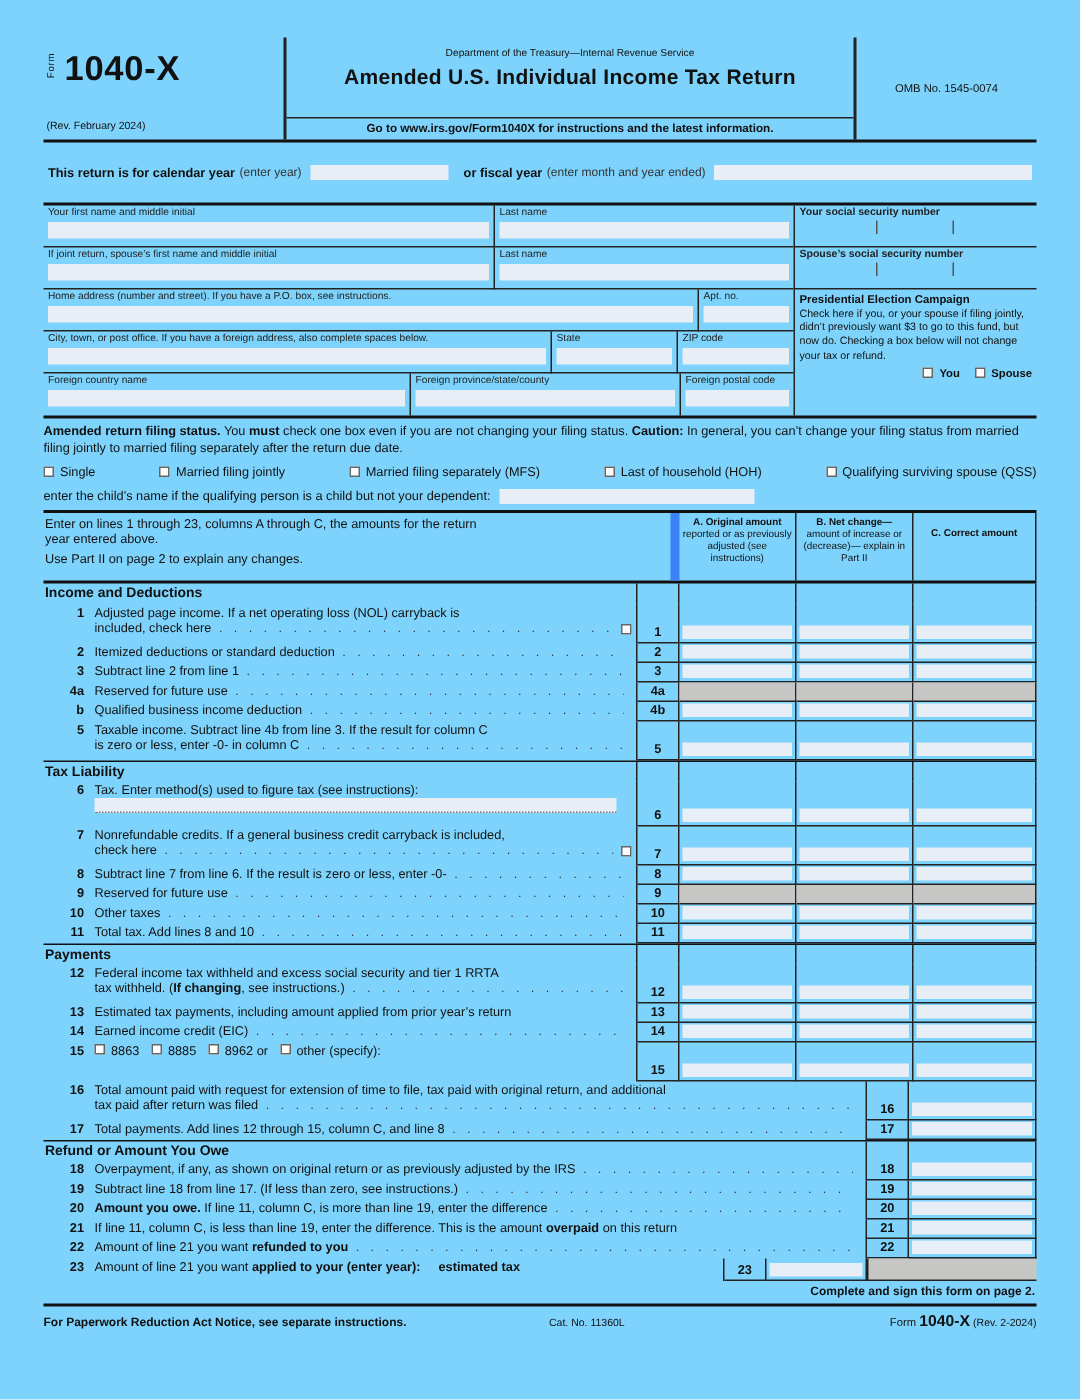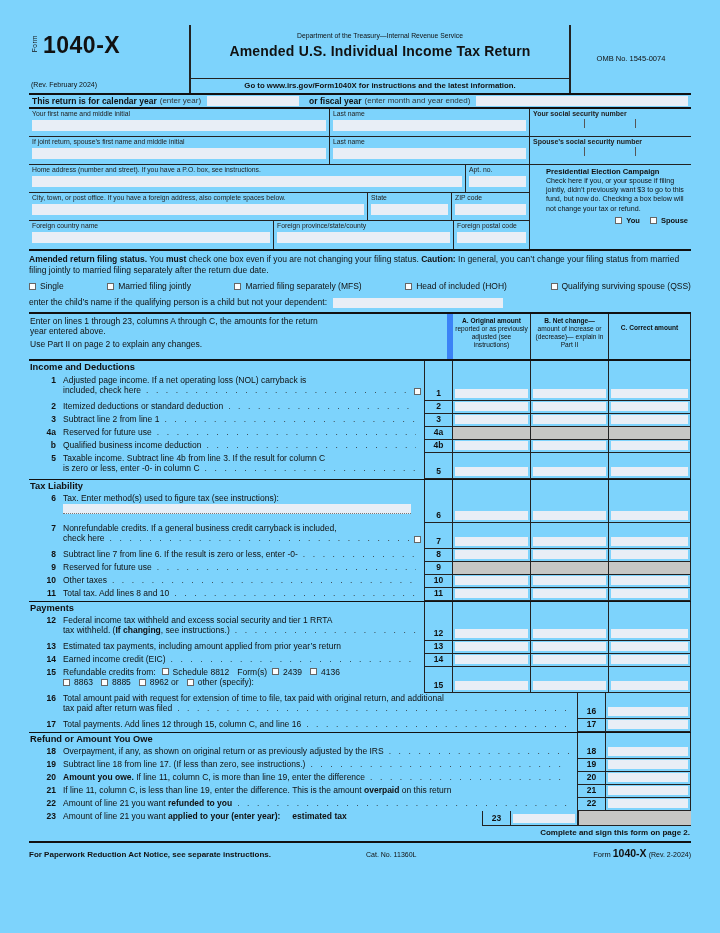--- a/index.html
+++ b/index.html
@@ -15,21 +15,21 @@
   .form-word { position:absolute; left:2px; top:10px; font-size:6.5px; writing-mode:vertical-rl; transform:rotate(180deg); letter-spacing:0.5px; }
   .form-num { font-size:23px; font-weight:bold; letter-spacing:0.5px; margin-left:8px; }
   .rev { position:absolute; bottom:3px; left:2px; font-size:7px; }
   .hdr-mid { flex:1; text-align:center; display:flex; flex-direction:column; }
   .dept { font-size:6.8px; margin-top:7px; }
   .title { font-size:14px; font-weight:bold; margin-top:3px; letter-spacing:0.2px; }
   .goto { font-size:7.8px; font-weight:bold; border-top:1.5px solid #222; margin-top:auto; padding:2px 0 2px 0; }
   .hdr-right { width:122px; border-left:2px solid #222; display:flex; align-items:center; justify-content:center; font-size:7.5px; }
 
   
-  .yr { border-top:2.5px solid #111; border-bottom:2px solid #111; display:flex; align-items:center; padding:6px 3px; height:16px; }
+  .yr { border-top:2.5px solid #111; border-bottom:2px solid #111; display:flex; align-items:center; padding:20px 3px; height:16px; }
   .yr .hint { color:#333; font-size:8px; margin-left:3px; }
   .inp { background:#e8eef6; display:inline-block; height:10px; }
   .yr .inp1 { width:92px; margin:0 6px; }
   .yr .inp2 { flex:1; margin-left:6px; }
   .yr .fiscal { margin-left:4px; }
 
   
   .grid { display:flex; border-bottom:2px solid #111; }
   .g-left { width:500px; }
   .g-right { width:162px; border-left:1px solid #222; display:flex; flex-direction:column; }
@@ -37,21 +37,21 @@
   .cell { border-right:1px solid #222; border-bottom:1px solid #222; padding:1px 3px; overflow:hidden; }
   .cell:last-child { border-right:1px solid #222; }
   .g-left .cell.nr { border-right:none; }
   .lbl { font-size:6.8px; color:#222; white-space:nowrap; }
   .cell .inp { display:block; width:100%; height:11px; margin-top:2px; }
   .ssn { height:28px; border-bottom:1px solid #222; padding:1px 3px; }
   .ssn .lbl { font-weight:bold; font-size:7px; }
   .ssn-area { position:relative; height:14px; }
   .tick { position:absolute; top:0; width:1px; height:9px; background:#555; }
   .t1 { left:33%; } .t2 { left:66%; }
-  .pec { flex:1; padding:2px 3px; font-size:7.1px; line-height:1.3;margin-left:13px; }
+  .pec { flex:1; padding:2px 3px; font-size:7.1px; line-height:1.3; }
   .pec-title { font-weight:bold; font-size:7.6px; }
   .pec-checks { display:flex; justify-content:flex-end; gap:10px; margin-top:2px; font-weight:bold; font-size:7.5px; align-items:center; }
 
   
   .fs-para { padding:3px 0 2px 0; }
   .fs-checks { display:flex; align-items:center; justify-content:space-between; padding:4px 0 4px 0;gap:29px; }
   .fs-opt { display:flex; align-items:center; }
   .cb { width:7px; height:7px; border:1px solid #666; background:#fdfdfd; display:inline-block; flex:none; margin-right:4px; }
   .mfs { padding:1px 0 4px 0; }
   .mfs-line2 { display:flex; align-items:flex-end; }
@@ -247,21 +247,21 @@
     <span class="fs-opt">
           <span class="cb"></span>
           <span>Married filing jointly</span>
         </span>
     <span class="fs-opt">
           <span class="cb"></span>
           <span>Married filing separately (MFS)</span>
         </span>
     <span class="fs-opt">
           <span class="cb"></span>
-          <span>Head of included (HOH)</span>
+          <span>Last of household (HOH)</span>
         </span>
     <span class="fs-opt">
           <span class="cb"></span>
           <span>Qualifying surviving spouse (QSS)</span>
         </span>
   </div>
   <div class="mfs">
     <div class="mfs-line2">
       <span>enter the child’s name if the qualifying person is a child but not your dependent:</span>
       <span class="mfs-fill"></span>
@@ -627,30 +627,20 @@
       <div class="amt c3">
             <span class="fillb"></span>
           </div>
     </div>
 
     <div class="tr h26">
       <div class="d">
             <span class="ln">15</span>
         <div class="lt">
           <div class="ll" style="align-items:center">
-                <span>Refundable credits from:</span>
-                <span class="cb" style="margin-left:6px"></span>
-                <span>Schedule 8812</span>
-                <span class="gap2">Form(s)</span>
-                <span class="cb" style="margin-left:5px"></span>
-                <span>2439</span>
-                <span class="cb gap2"></span>
-                <span>4136</span>
-              </div>
-          <div class="ll" style="align-items:center">
                 <span class="cb"></span>
                 <span>8863</span>
                 <span class="cb gap2"></span>
                 <span>8885</span>
                 <span class="cb gap2"></span>
                 <span>8962 or</span>
                 <span class="cb gap2"></span>
                 <span>other (specify):</span>
                 <span class="inp15"></span>
               </div>
@@ -683,21 +673,21 @@
       <div class="amtw">
             <span class="fillb"></span>
           </div>
     </div>
 
     <div class="tr h13">
       <div class="d wide">
             <span class="ln">17</span>
         <div class="lt">
               <div class="ll">
-                <span>Total payments. Add lines 12 through 15, column C, and line 16</span>
+                <span>Total payments. Add lines 12 through 15, column C, and line 8</span>
                 <span class="dots">. . . . . . . . . . . . . . . . . . . . . . . . . . . . . . . . . . . . . . . . . . . . . . . . . . . . . . . . . . . .</span>
               </div>
             </div>
       </div>
       <div class="nb">17</div>
       <div class="amtw">
             <span class="fillb"></span>
           </div>
     </div>
 

